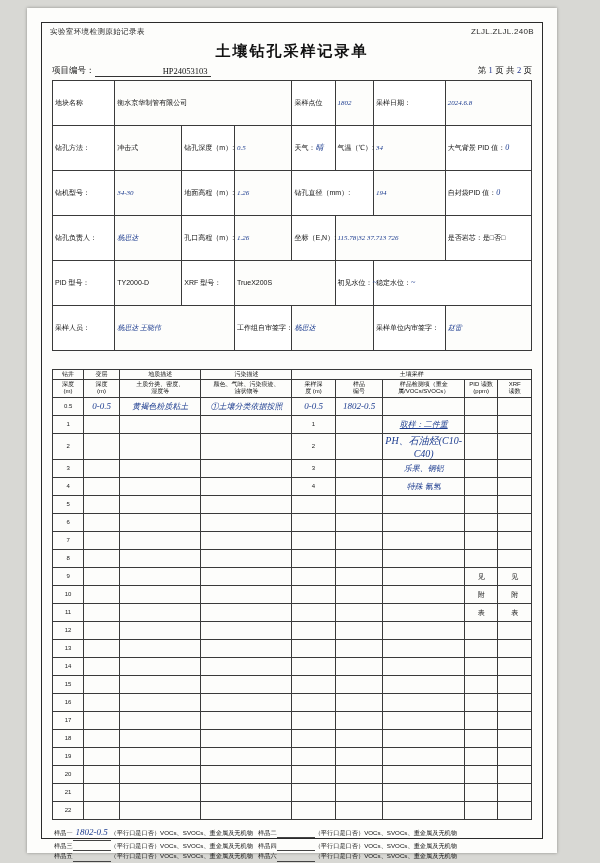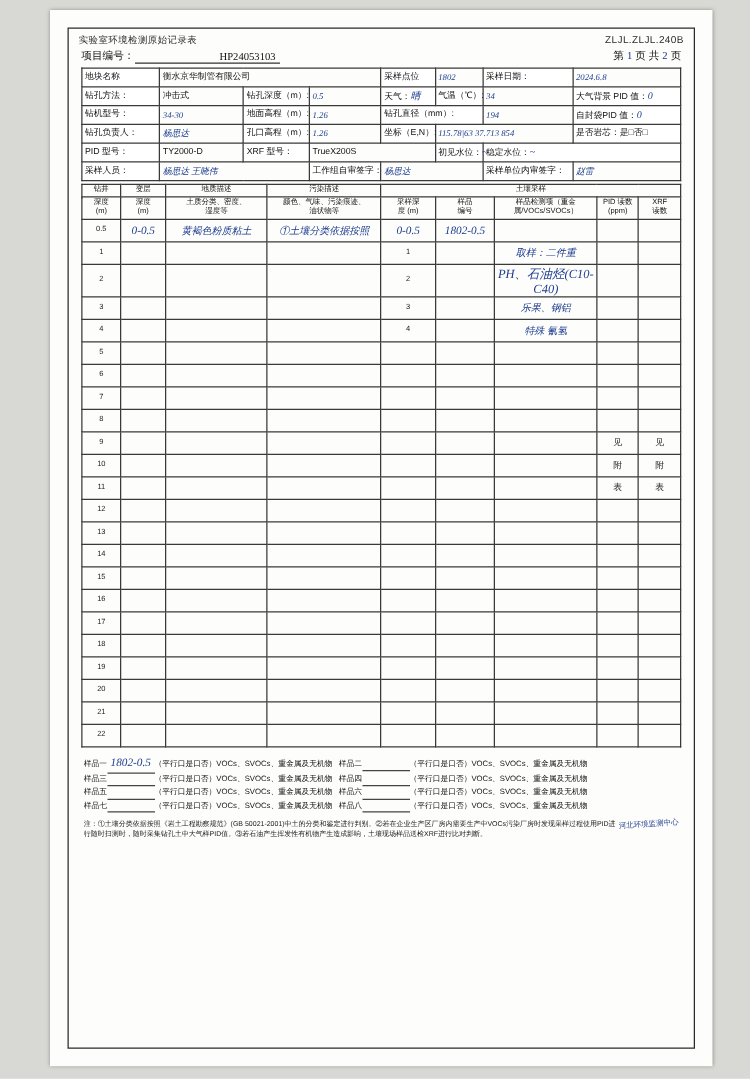--- a/index.html
+++ b/index.html
@@ -7,21 +7,21 @@
     width:600px;height:863px;
     background:#d8d8d4;
     font-family:"Liberation Sans", sans-serif;
     font-size:7px;
     color:#111;
     position:relative;
     overflow:hidden;
   }
   .page{
     position:absolute;
-    left:40px; top:8px; width:530px; height:845px;
+    left:27px; top:8px; width:530px; height:845px;
     background:#fdfdfb;
     box-shadow:0 0 3px rgba(0,0,0,.35);
   }
   .page-inner{
     position:absolute; left:14px; top:14px; right:14px; bottom:14px;
     border:1px solid #2a2a2a;
     padding:0;
   }
   .hdr-row{
     display:flex; justify-content:space-between; align-items:flex-start;
@@ -56,21 +56,21 @@
   .hw{ font-family:"Liberation Serif", serif; color:#1b2f8a; }
   table{border-collapse:collapse;width:100%;}
   .grid{
     width:calc(100% - 20px);
     margin:0 10px;
     table-layout:fixed;
   }
   .grid td{
     border:1px solid #3a3a3a;
     font-size:7px;
-    padding:1px 2px;
+    padding:16px 2px;
     vertical-align:middle;
     height:12px;
     line-height:1.15;
   }
   .lbl{background:#fff;white-space:nowrap;}
   .val{position:relative;}
   .hwv{
     font-family:"Liberation Serif", serif;
     color:#1b3b8f;
     font-size:9px;
@@ -120,20 +120,21 @@
 <body>
 
 <div class="page">
   <div class="page-inner">
 
     <div class="hdr-row">
       <div class="hdr-left">实验室环境检测原始记录表</div>
       <div class="hdr-right">ZLJL.ZLJL.240B</div>
     </div>
 
+    <div class="title">土壤钻孔采样记录单</div>
 
     <div class="proj-row">
       <span class="proj-label">项目编号：</span>
       <span class="proj-val">HP24053103</span>
       <span class="pagecount">
         <span>第</span>
         <span class="hw">1</span>
         <span>页  共</span>
         <span class="hw">2</span>
         <span>页</span>
@@ -178,21 +179,21 @@
         <td class="lbl" colspan="2">钻孔直径（mm）:</td>
         <td class="val hwv hwv-sm">194</td>
         <td class="lbl"><span>自封袋PID 值：</span><span class="hwv hwv-sm">0</span></td>
       </tr>
       <tr>
         <td class="lbl">钻孔负责人：</td>
         <td class="val hwv hwv-sm">杨思达</td>
         <td class="lbl">孔口高程（m）:</td>
         <td class="val hwv hwv-sm">1.26</td>
         <td class="lbl">坐标（E,N）:</td>
-        <td class="val hwv hwv-sm" colspan="2">115.78|63   37.713 854</td>
+        <td class="val hwv hwv-sm" colspan="2">115.78|32   37.713 726</td>
         <td class="lbl">是否岩芯：是□否□</td>
       </tr>
       <tr>
         <td class="lbl">PID 型号：</td>
         <td class="val">TY2000-D</td>
         <td class="lbl">XRF 型号：</td>
         <td class="val" colspan="2">TrueX200S</td>
         <td class="lbl"><span>初见水位：</span><span class="hwv hwv-sm">~</span></td>
         <td class="lbl" colspan="2"><span>稳定水位：</span><span class="hwv hwv-sm">~</span></td>
       </tr>
@@ -200,21 +201,21 @@
         <td class="lbl">采样人员：</td>
         <td class="val hwv hwv-sm" colspan="2">杨思达    王晓伟</td>
         <td class="lbl">工作组自审签字：</td>
         <td class="val hwv hwv-sm" colspan="2">杨思达</td>
         <td class="lbl">采样单位内审签字：</td>
         <td class="val hwv hwv-sm">赵雷</td>
       </tr>
     </tbody>
       </table>
 
-    <table class="main" style="margin-top:2px;">
+    <table class="main" style="margin-top:18px;">
       <colgroup>
         <col style="width:6.5%">
           <col style="width:7.5%">
         <col style="width:17%">
           <col style="width:19%">
         <col style="width:9%">
           <col style="width:10%">
         <col style="width:17%">
           <col style="width:7%">
           <col style="width:7%">
@@ -253,21 +254,21 @@
             <td class="rowcell "></td>
             <td class="rowcell "></td>
           </tr>
           <tr>
             <td class="rowcell depth-num"><span>1</span></td>
             <td class="rowcell depth-num"></td>
             <td class="rowcell "></td>
             <td class="rowcell "></td>
             <td class="rowcell depth-num"><span>1</span></td>
             <td class="rowcell "></td>
-            <td class="rowcell "><span class="hwv" style="font-size: 8px;">取样：二件重</span></td>
+            <td class="rowcell "><span class="hwv" style="font-size: 8px; text-decoration: underline;">取样：二件重</span></td>
             <td class="rowcell "></td>
             <td class="rowcell "></td>
           </tr>
           <tr>
             <td class="rowcell depth-num"><span>2</span></td>
             <td class="rowcell depth-num"></td>
             <td class="rowcell "></td>
             <td class="rowcell "></td>
             <td class="rowcell depth-num"><span>2</span></td>
             <td class="rowcell "></td>

